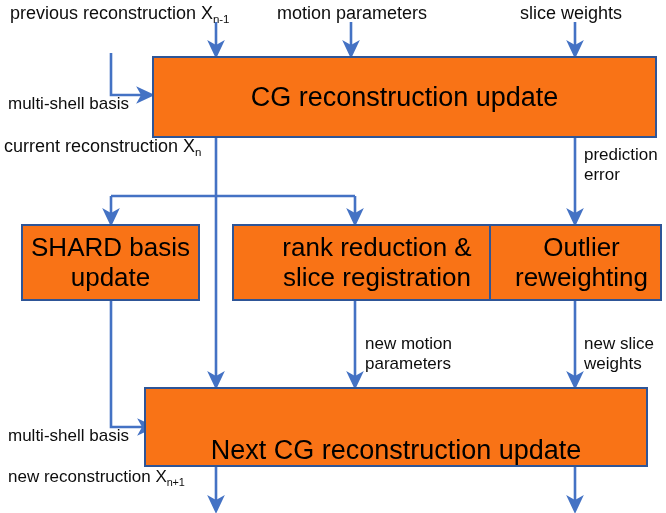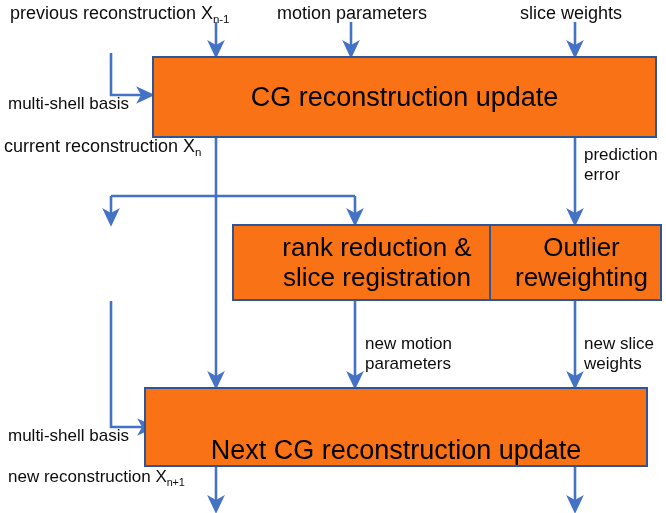--- a/index.html
+++ b/index.html
@@ -104,20 +104,24 @@
 
       <path d="M216,463 L216,505" marker-end="url(#ah)"></path>
       <path d="M575,463 L575,505" marker-end="url(#ah)"></path>
     </g>
   </svg>
 
   <div class="node node-big" style="left:152px; top:56px; width:505px; height:82px;">
     <span>CG reconstruction update</span>
   </div>
 
+  <div class="node node-small" style="left:21px; top:224px; width:179px; height:77px;">
+    <span>SHARD basis
+update</span>
+  </div>
 
   <div class="node node-small" style="left:232px; top:224px; width:290px; height:77px;">
     <span>rank reduction &amp;
 slice registration</span>
   </div>
 
   <div class="node node-small" style="left:489px; top:224px; width:173px; height:77px;padding-left:12px;">
     <span>Outlier
 reweighting</span>
   </div>

